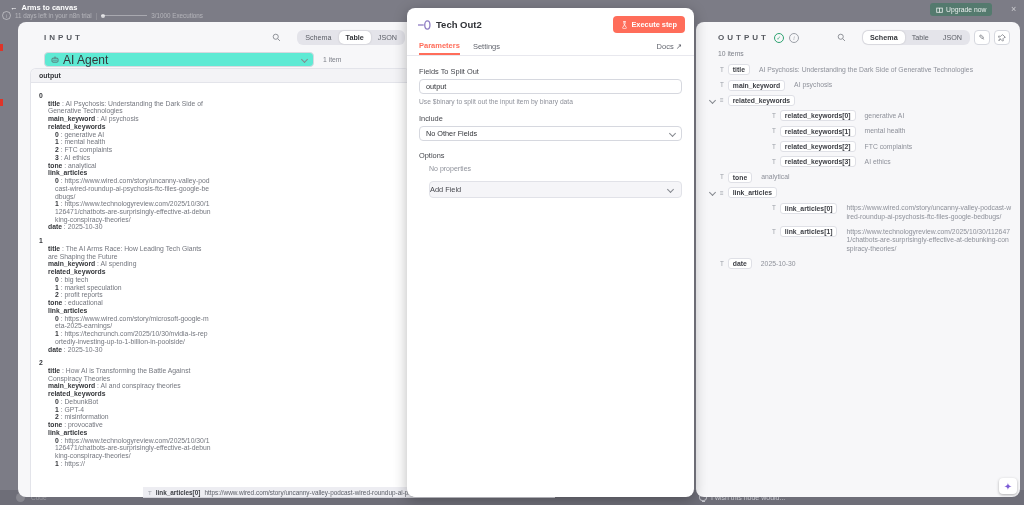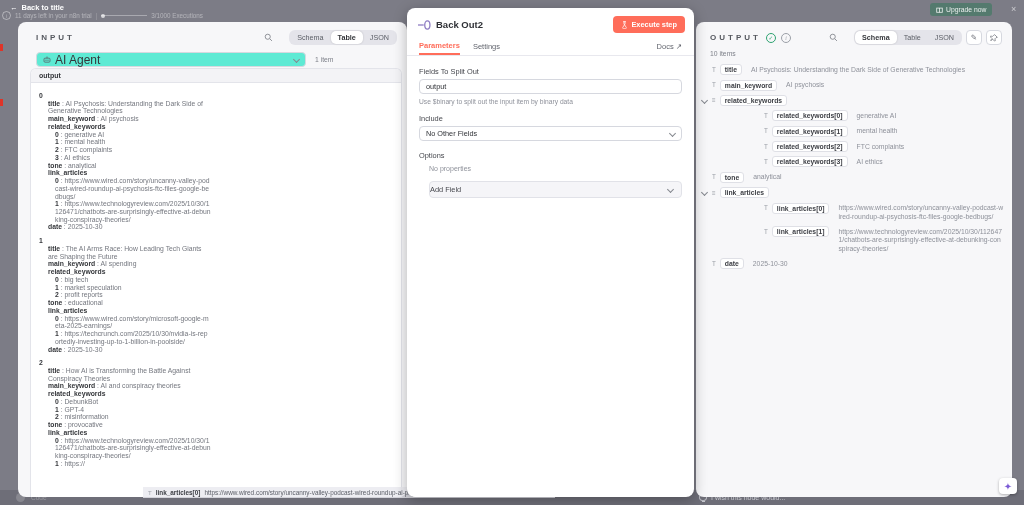--- a/index.html
+++ b/index.html
@@ -18,21 +18,21 @@
   .trial .pbar i{position:absolute;left:0;top:-1.5px;width:4px;height:4px;border-radius:50%;
          background:rgba(255,255,255,.7);}
   .upgrade{position:absolute;left:930px;top:3px;height:13px;background:#547a6e;border-radius:3px;
          color:rgba(255,255,255,.88);font-size:6.8px;display:flex;align-items:center;gap:3px;
          padding:0 6px;z-index:6;cursor:pointer;}
   .upgrade svg{display:block;}
   .close-x{position:absolute;left:1011px;top:4px;color:rgba(255,255,255,.6);font-size:9px;z-index:6;cursor:pointer;}
   .sliver{position:absolute;left:0;width:3px;height:7px;background:#df3428;z-index:5;}
 
   
-  .panel{position:absolute;top:22px;bottom:8px;background:#f7f7f9;z-index:10;overflow:hidden;}
+  .panel{position:absolute;top:22px;bottom:8px;background:#f7f7f9;z-index:10;overflow:hidden;padding-left:8px;}
   .phead{display:flex;align-items:center;padding:8px 10px 4px 18px;}
   .ptitle{font-size:8px;letter-spacing:3px;color:#55585f;font-weight:bold;}
   .seg{display:flex;background:#e4e4ea;border-radius:6px;padding:1px;margin-left:16px;}
   .seg-opt{padding:2px 7px;color:#5b5e66;border-radius:5px;font-size:7.2px;cursor:pointer;white-space:nowrap;}
   .seg-opt.active{background:#fff;font-weight:bold;box-shadow:0 0 2px rgba(0,0,0,.18);color:#35373b;}
   .searchsvg{margin-left:auto;flex:none;display:block;}
   .icon-btn{width:14px;height:13px;border:1px solid #d6d8df;border-radius:4px;background:#fff;
         display:flex;align-items:center;justify-content:center;font-size:7.5px;color:#62656e;
         margin-left:4px;cursor:pointer;}
   .chev{width:4px;height:4px;border-right:1px solid #85888f;border-bottom:1px solid #85888f;
@@ -117,21 +117,21 @@
   .drag-pill .t{color:#9ca0a8;font-size:6px;}
   .drag-pill .dkey{font-weight:bold;color:#3c3e44;}
 </style>
 </head>
 <body>
 
 <div id="stage">
 
   <div class="back">
     <span>←</span>
-    <span>Back to title</span>
+    <span>Arms to canvas</span>
   </div>
   <div class="trial">
     <span class="icirc">i</span>
     <span>11 days left in your n8n trial</span>
     <span class="vdiv">|</span>
     <span class="pbar">
         <i></i>
       </span>
     <span>3/1000 Executions</span>
   </div>
@@ -214,21 +214,21 @@
         </div>
     </div>
   </div>
 
   <div class="modal">
     <div class="modal-head">
       <svg width="13" height="10" viewBox="0 0 16 12">
           <line x1="0" y1="6" x2="7" y2="6" stroke="#8e7cc3" stroke-width="1.6"></line>
           <ellipse cx="11.5" cy="6" rx="3.2" ry="5" fill="none" stroke="#8e7cc3" stroke-width="1.6"></ellipse>
         </svg>
-      <span class="modal-title">Back Out2</span>
+      <span class="modal-title">Tech Out2</span>
       <div class="exec-btn">
         <svg width="7" height="8" viewBox="0 0 10 12">
             <path d="M3.5 1h3M4.2 1v3.4l3.4 5.2c.5.9-.1 2-1.2 2H3.6c-1.1 0-1.7-1.1-1.2-2l3.4-5.2V1" fill="none" stroke="#fff" stroke-width="1.1" stroke-linecap="round"></path>
           </svg>
         <span>Execute step</span>
       </div>
     </div>
     <div class="modal-tabs">
       <span class="mtab-active">Parameters</span>
       <span class="mtab">Settings</span>

